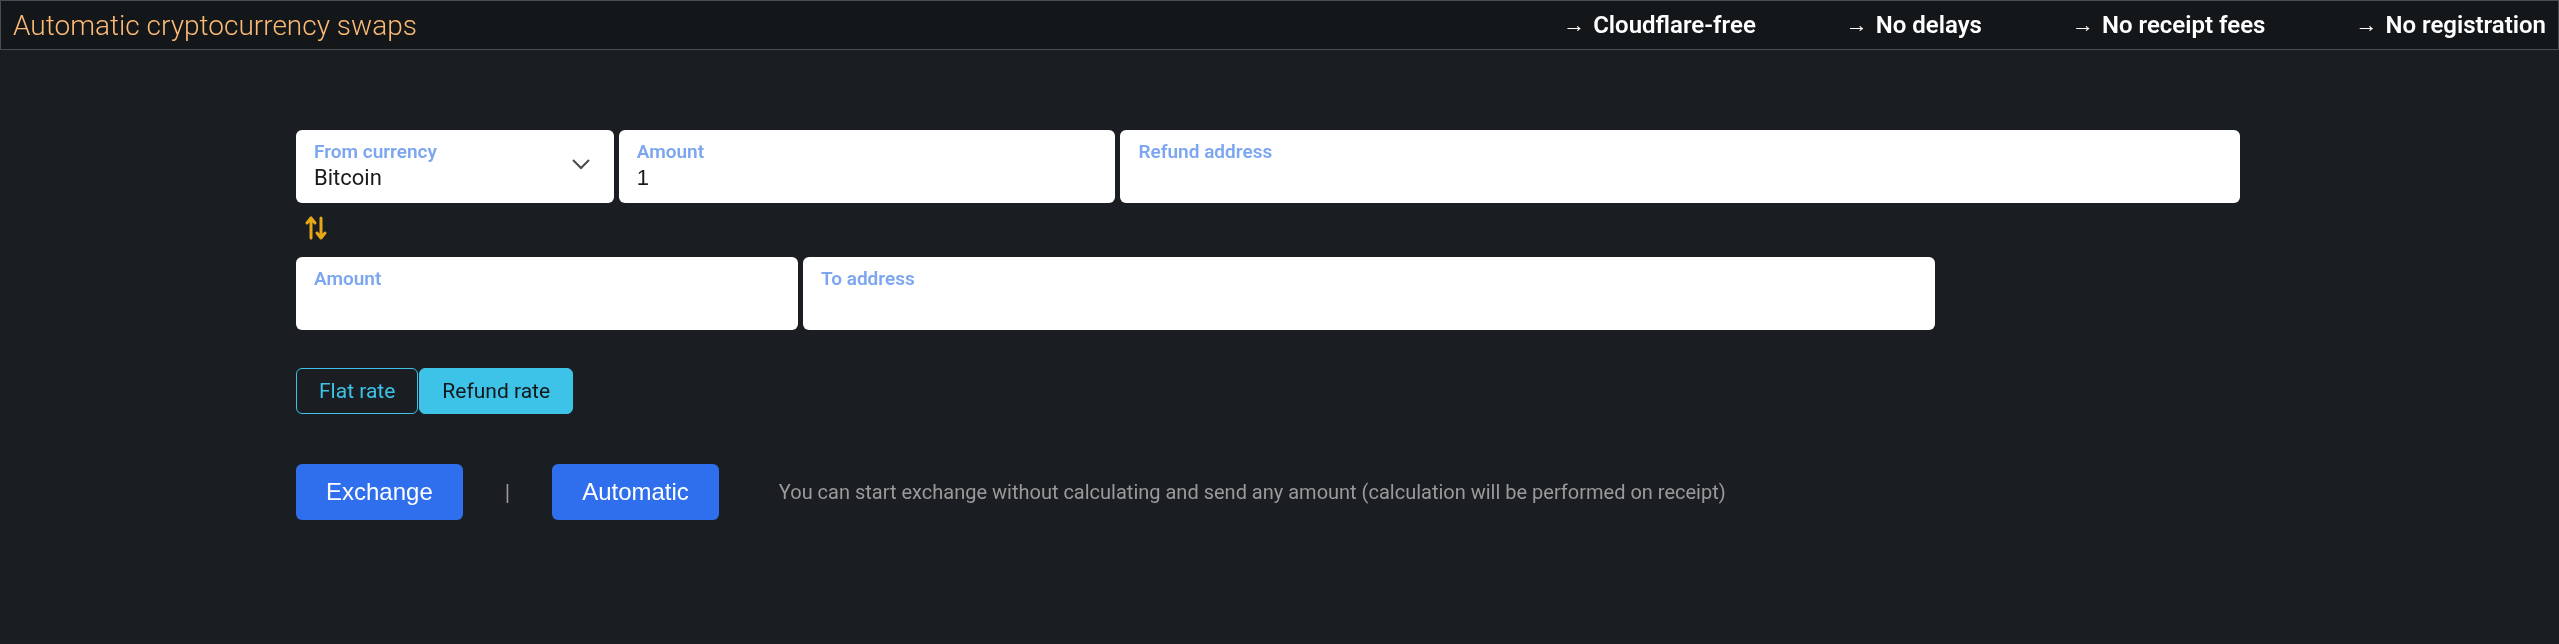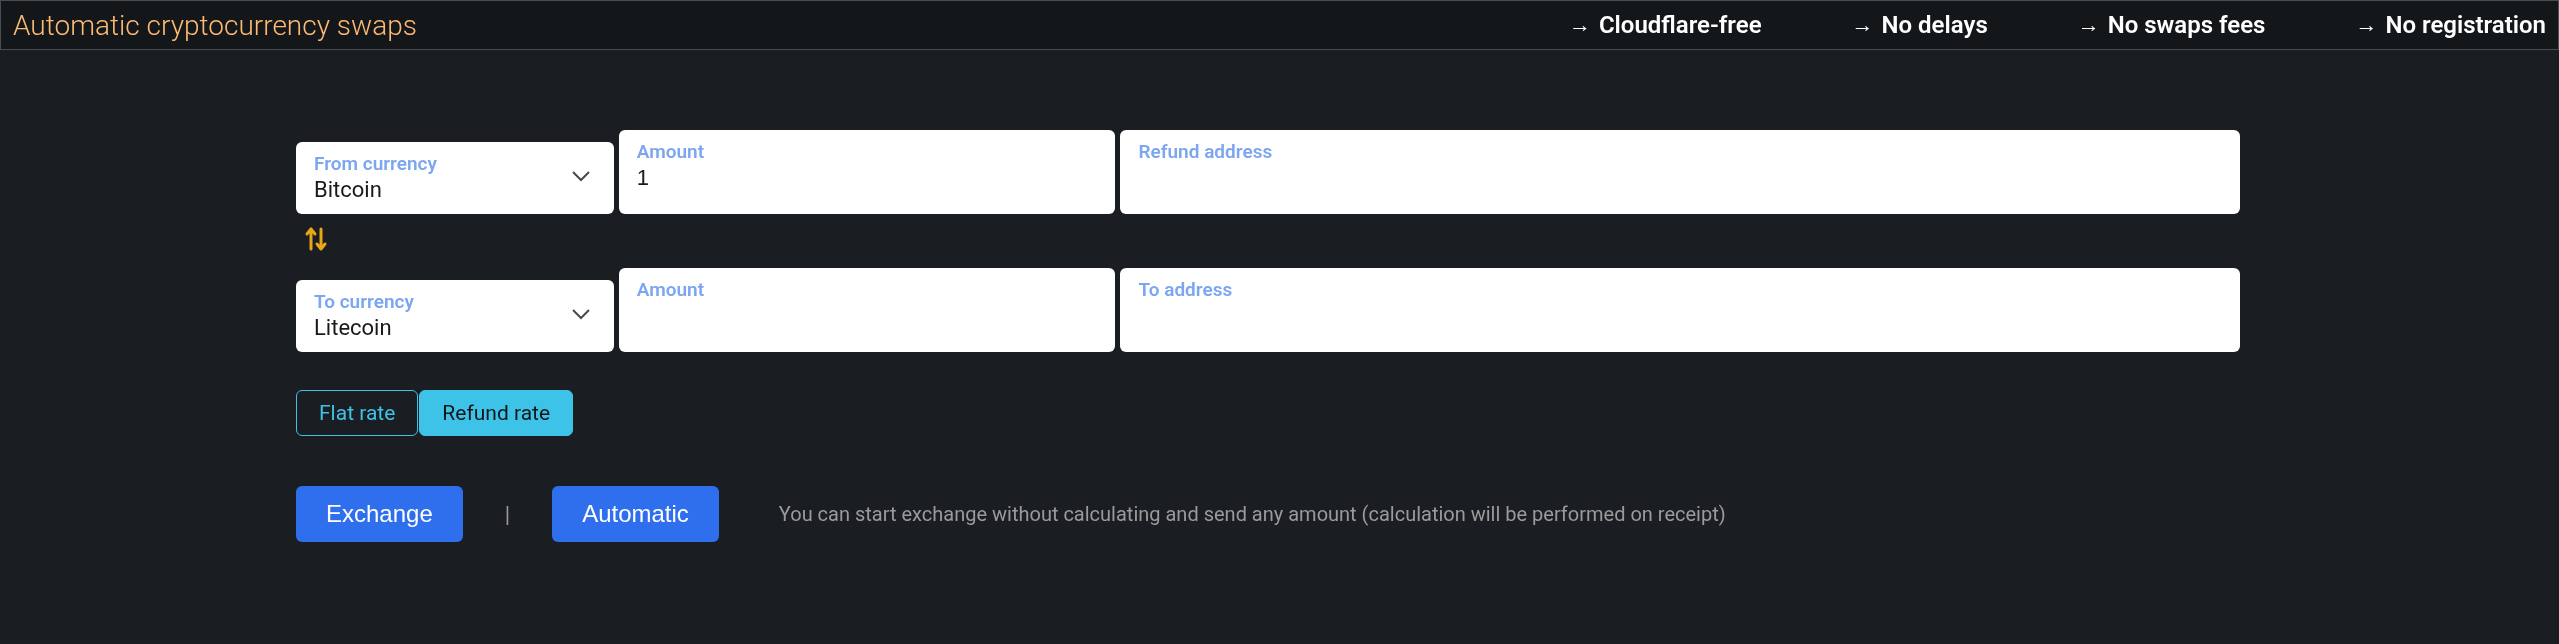--- a/index.html
+++ b/index.html
@@ -56,21 +56,20 @@
 .field-box {
   background: #fff;
   border-radius: 6px;
   padding: 10px 18px 12px 18px;
   position: relative;
 }
 .field-currency {
   width: 321px;
   display: flex;
   align-items: flex-start;
-  margin-top: 12px;
 }
 .field-currency-left {
   flex: 1;
 }
 .field-amount {
   width: 502px;
 }
 .field-address {
   width: 1132px;
 }
@@ -164,21 +163,21 @@
     <div class="feature-item">
       <span class="feature-arrow">→</span>
       <span>Cloudflare-free</span>
     </div>
     <div class="feature-item">
       <span class="feature-arrow">→</span>
       <span>No delays</span>
     </div>
     <div class="feature-item">
       <span class="feature-arrow">→</span>
-      <span>No swaps fees</span>
+      <span>No receipt fees</span>
     </div>
     <div class="feature-item">
       <span class="feature-arrow">→</span>
       <span>No registration</span>
     </div>
   </div>
 </div>
 
 <div class="content">
 
@@ -205,31 +204,20 @@
   </div>
 
   <div class="swap-icon">
     <svg viewBox="0 0 30 30">
       <path d="M10 5 L10 25 M10 5 L6 10 M10 5 L14 10" stroke="#e6a817" stroke-width="3" fill="none" stroke-linecap="round"></path>
       <path d="M20 5 L20 25 M20 25 L16 20 M20 25 L24 20" stroke="#e6a817" stroke-width="3" fill="none" stroke-linecap="round"></path>
     </svg>
   </div>
 
   <div class="row">
-    <div class="field-box field-currency">
-      <div class="field-currency-left">
-        <div class="field-label">To currency</div>
-        <div class="field-value">Litecoin</div>
-      </div>
-      <div class="chevron">
-        <svg viewBox="0 0 18 12">
-            <path d="M1 2 L9 10 L17 2" fill="none" stroke="#4a4a4a" stroke-width="2"></path>
-          </svg>
-      </div>
-    </div>
     <div class="field-box field-amount">
       <div class="field-label">Amount</div>
       <input class="field-input" value="" style="">
     </div>
     <div class="field-box field-address">
       <div class="field-label">To address</div>
       <input class="field-input" value="" style="">
     </div>
   </div>
 

